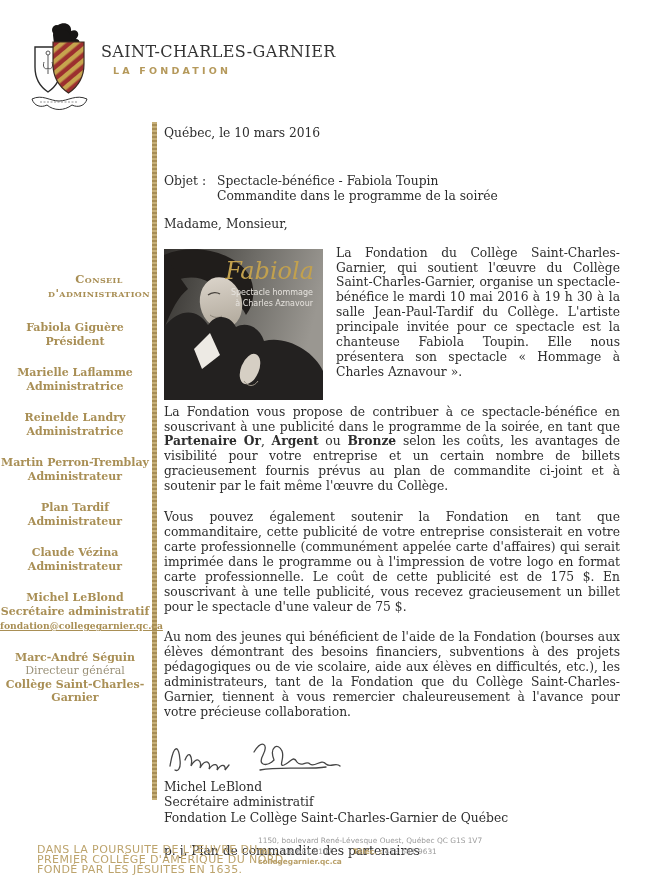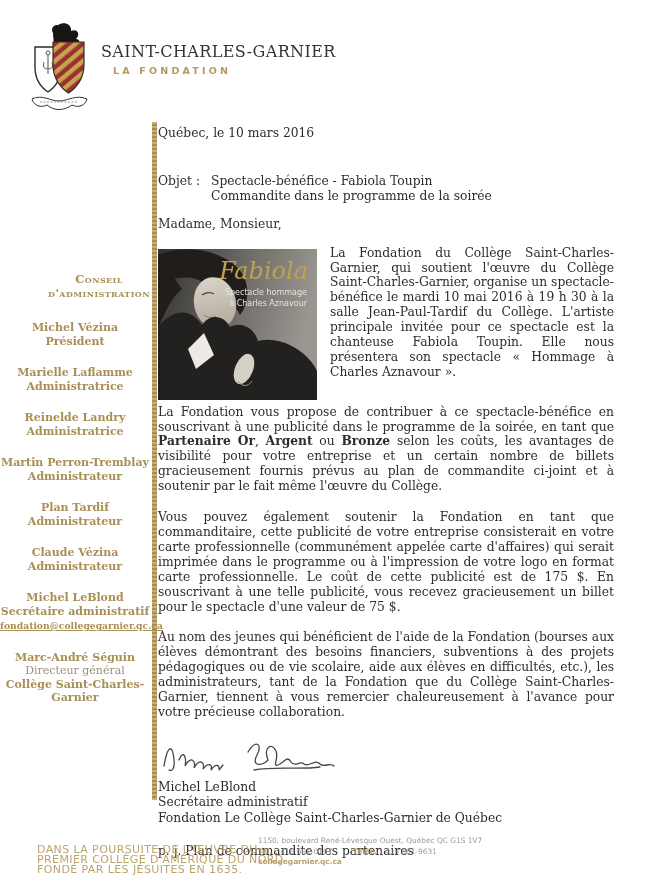--- a/index.html
+++ b/index.html
@@ -20,21 +20,21 @@
             background:repeating-linear-gradient(180deg,#c7b078 0 2px,#a78d55 2px 4px);}
 
   
   .sidebar{position:absolute;left:0;top:272px;width:150px;text-align:center;color:#a98f55;}
   .sidebar-heading{font-variant:small-caps;font-weight:bold;font-size:11.5px;letter-spacing:.4px;margin-bottom:21px;margin-left:48px;}
   .member{margin-bottom:18px;font-size:11px;font-weight:bold;line-height:13.5px;}
   .member .role-light{color:#9a9178;font-weight:normal;}
   .member .email{display:inline-block;font-size:9.2px;color:#a98f55;text-decoration:underline;margin-top:1px;}
 
   
-  .main{position:absolute;left:158px;top:126px;width:456px;font-size:12.3px;line-height:14.9px;}
+  .main{position:absolute;left:164px;top:126px;width:456px;font-size:12.3px;line-height:14.9px;}
   .main p{margin:0 0 16px;text-align:justify;}
   .date{margin-bottom:33px;text-align:left;}
   .subject{display:flex;margin-bottom:13px;text-align:left;}
   .subject-label{width:53px;flex:none;}
   .salutation{margin-bottom:14px;text-align:left;}
   .poster{float:left;width:159px;height:151px;margin:3px 13px 5px 0;}
   .p-clear{clear:both;}
   b{font-weight:bold;}
   .signature-wrap{height:38px;margin:0 0 6px 2px;}
   .closing{line-height:15.5px;text-align:left;margin-bottom:18px;}
@@ -82,21 +82,21 @@
       <div class="logo-fondation">LA FONDATION</div>
     </div>
   </div>
 
   <div class="gold-bar"></div>
 
   <div class="sidebar">
     <div class="sidebar-heading">Conseil d'administration</div>
 
     <div class="member">
-      <div>Michel Vézina</div>
+      <div>Fabiola Giguère</div>
       <div class="role">Président</div>
     </div>
     <div class="member">
       <div>Marielle Laflamme</div>
       <div class="role">Administratrice</div>
     </div>
     <div class="member">
       <div>Reinelde Landry</div>
       <div class="role">Administratrice</div>
     </div>

